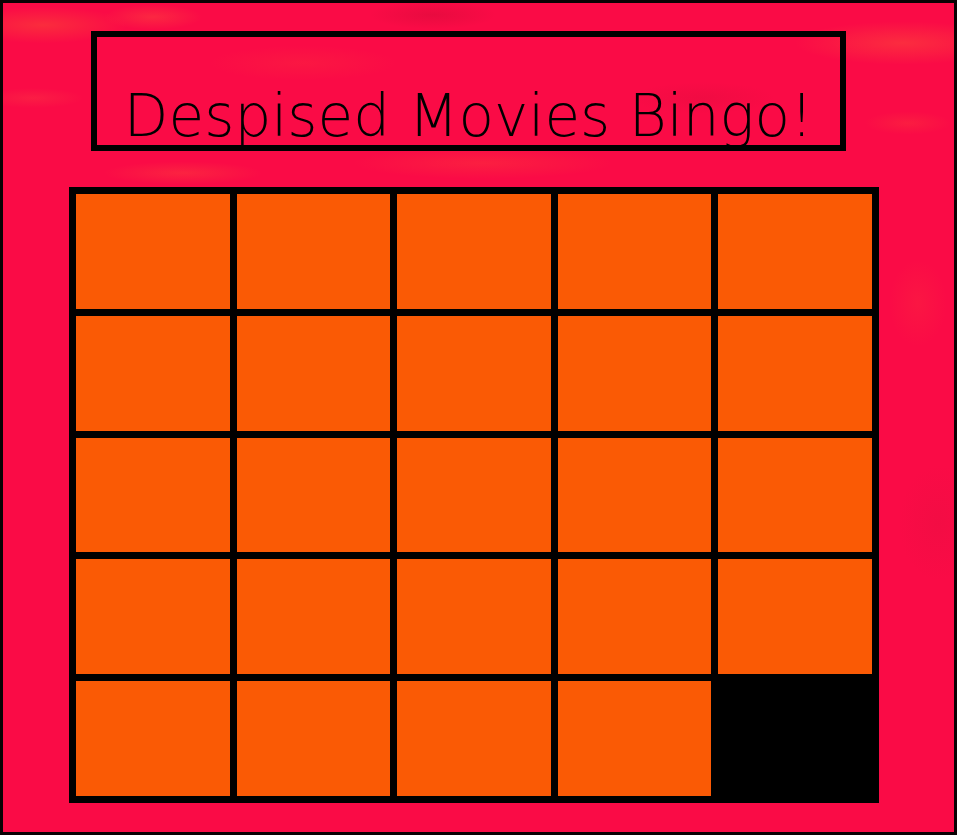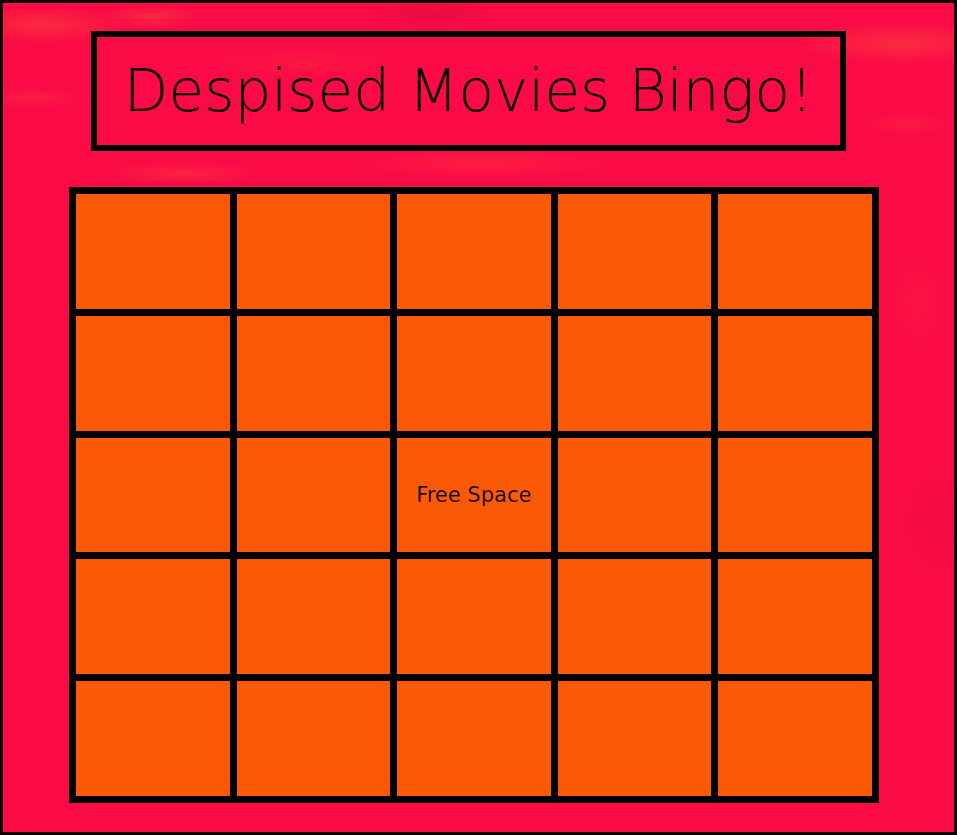--- a/index.html
+++ b/index.html
@@ -44,21 +44,21 @@
   .title-box {
     position: absolute;
     left: 88px;
     top: 28px;
     width: 755px;
     height: 120px;
     box-sizing: border-box;
     border: 6px solid #000000;
     background: transparent;
     display: flex;
-    align-items: center;
+    align-items: flex-end;
     justify-content: center;
   }
 
   .title-text {
     font-family: "DejaVu Sans", "Liberation Sans", sans-serif;
     font-size: 58px;
     font-weight: 300;
     line-height: 1;
     color: #000000;
     letter-spacing: 0px;
@@ -151,23 +151,20 @@
       
     </div>
 
     <div class="bingo-cell">
       
     </div>
     <div class="bingo-cell">
       
     </div>
     <div class="bingo-cell">
-      <span class="cell-text">Free Space</span>
-    </div>
-    <div class="bingo-cell">
       
     </div>
     <div class="bingo-cell">
       
     </div>
 
     <div class="bingo-cell">
       
     </div>
     <div class="bingo-cell">

